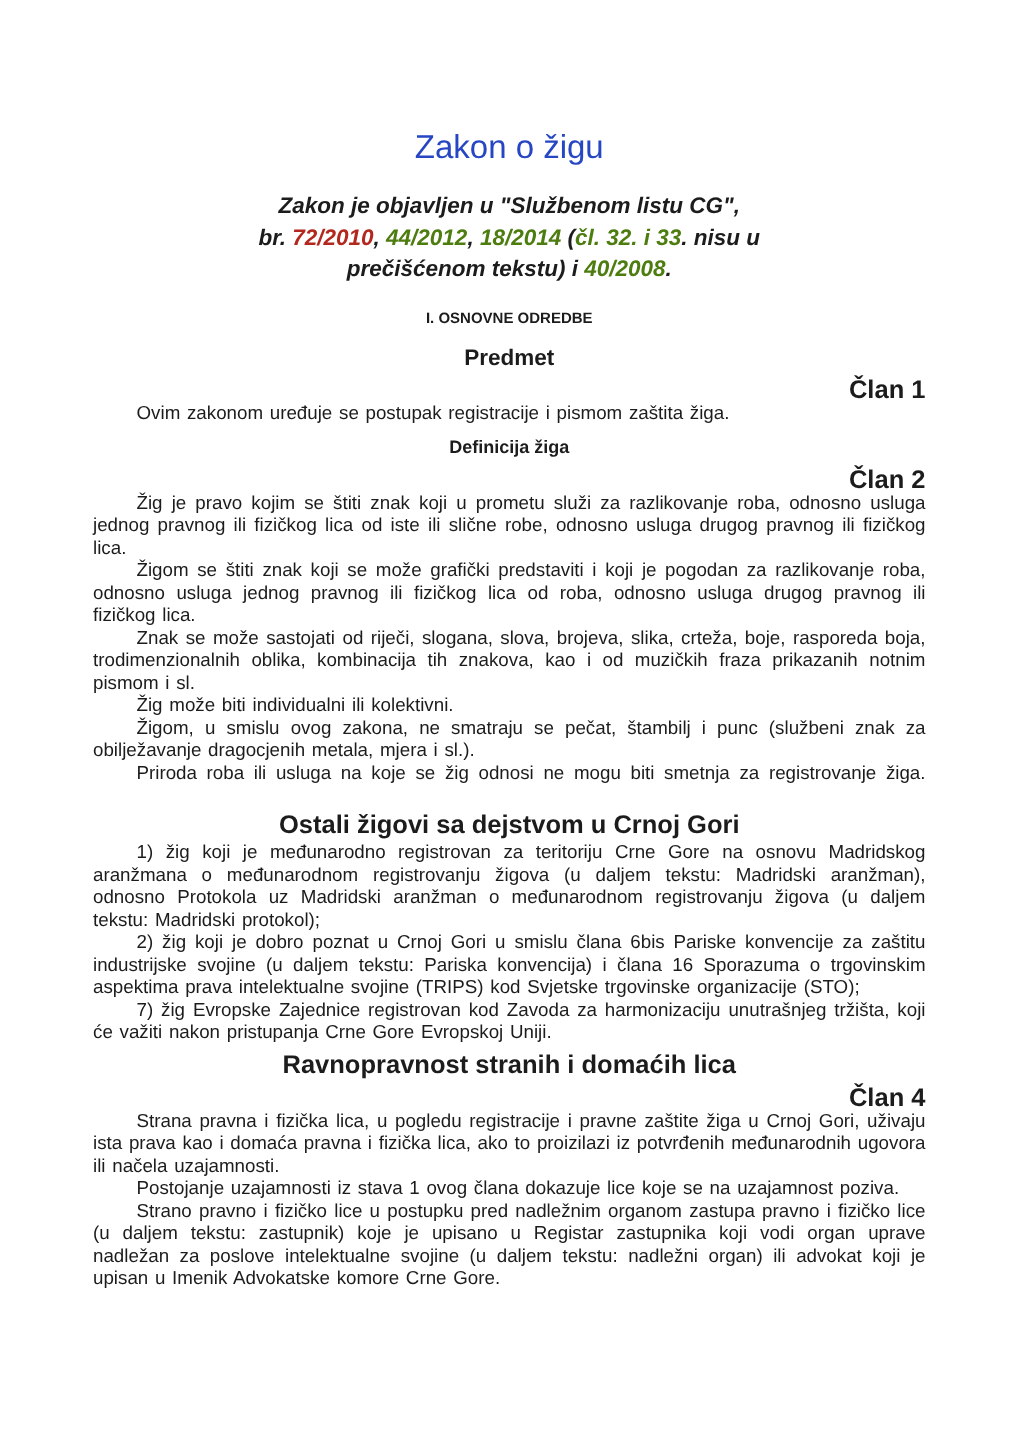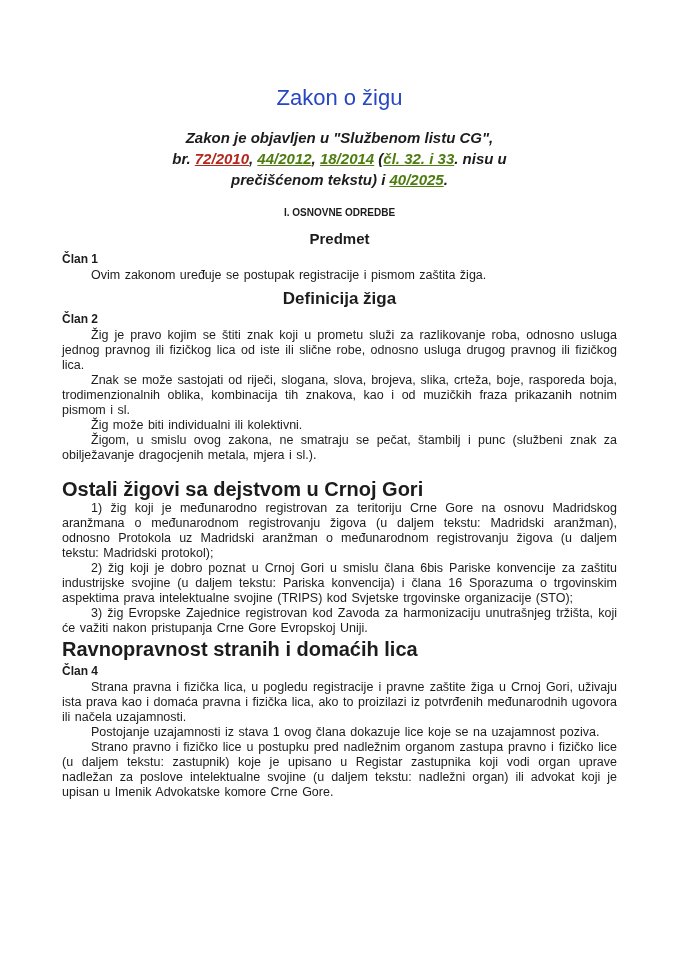--- a/index.html
+++ b/index.html
@@ -33,49 +33,49 @@
   .doc-subtitle {
     margin-top: 16px;
     text-align: center;
     font-size: 15px;
     font-weight: 700;
     font-style: italic;
     line-height: 21px;
     color: #1c1c1c;
   }
   .lnk {
-    text-decoration: underline;
     cursor: pointer;
   }
   .lnk-red  { color: #b3281e; }
   .lnk-navy { color: #4d7c0f; }
   .chapter-heading {
     margin: 13px 0 0 0;
     text-align: center;
     font-size: 10px;
     font-weight: 700;
     line-height: 19px;
   }
   .section-heading {
     margin: 5px 0 0 0;
     text-align: center;
-    font-size: 17px;
+    font-size: 12px;
     font-weight: 700;
     line-height: 21px;
   }
   .section-heading-lg {
     margin: 15px 0 0 0;
-    font-size: 20px;
+    text-align: center;
+    font-size: 17px;
     font-weight: 700;
     line-height: 23px;
   }
   .article-heading {
     margin: 3px 0 1px 0;
-    text-align: left;
-    font-size: 12px;
+    text-align: right;
+    font-size: 17px;
     font-weight: 700;
     line-height: 15px;
   }
   .para {
     margin: 0;
     font-size: 12.5px;
     line-height: 15px;
     text-align: justify;
     text-indent: 29px;
     word-spacing: 1px;
@@ -87,40 +87,42 @@
 </head>
 <body>
 
 <div class="page">
 
   <h1 class="doc-title">Zakon o žigu</h1>
 
   <div class="doc-subtitle">
     <div><span>Zakon je objavljen u "Službenom listu CG",</span></div>
     <div><span>br. </span><span class="lnk lnk-red">72/2010</span><span>, </span><span class="lnk lnk-navy">44/2012</span><span>, </span><span class="lnk lnk-navy">18/2014</span><span> (</span><span class="lnk lnk-navy">čl. 32. i 33</span><span>. nisu u</span></div>
-    <div><span>prečišćenom tekstu) i </span><span class="lnk lnk-navy">40/2025</span><span>.</span></div>
+    <div><span>prečišćenom tekstu) i </span><span class="lnk lnk-navy">40/2008</span><span>.</span></div>
   </div>
 
   <div class="chapter-heading">I. OSNOVNE ODREDBE</div>
 
   <div class="section-heading" style="font-size:15px; margin-top:6px;">Predmet</div>
   <div class="article-heading">Član 1</div>
   <p class="para">Ovim zakonom uređuje se postupak registracije i pismom zaštita žiga.</p>
 
   <div class="section-heading">Definicija žiga</div>
   <div class="article-heading">Član 2</div>
   <p class="para">Žig je pravo kojim se štiti znak koji u prometu služi za razlikovanje roba, odnosno usluga jednog pravnog ili fizičkog lica od iste ili slične robe, odnosno usluga drugog pravnog ili fizičkog lica.</p>
+  <p class="para">Žigom se štiti znak koji se može grafički predstaviti i koji je pogodan za razlikovanje roba, odnosno usluga jednog pravnog ili fizičkog lica od roba, odnosno usluga drugog pravnog ili fizičkog lica.</p>
   <p class="para">Znak se može sastojati od riječi, slogana, slova, brojeva, slika, crteža, boje, rasporeda boja, trodimenzionalnih oblika, kombinacija tih znakova, kao i od muzičkih fraza prikazanih notnim pismom i sl.</p>
   <p class="para">Žig može biti individualni ili kolektivni.</p>
   <p class="para">Žigom, u smislu ovog zakona, ne smatraju se pečat, štambilj i punc (službeni znak za obilježavanje dragocjenih metala, mjera i sl.).</p>
+  <p class="para stretch">Priroda roba ili usluga na koje se žig odnosi ne mogu biti smetnja za registrovanje žiga.</p>
 
   <div class="section-heading-lg">Ostali žigovi sa dejstvom u Crnoj Gori</div>
   <p class="para">1) žig koji je međunarodno registrovan za teritoriju Crne Gore na osnovu Madridskog aranžmana o međunarodnom registrovanju žigova (u daljem tekstu: Madridski aranžman), odnosno Protokola uz Madridski aranžman o međunarodnom registrovanju žigova (u daljem tekstu: Madridski protokol);</p>
   <p class="para">2) žig koji je dobro poznat u Crnoj Gori u smislu člana 6bis Pariske konvencije za zaštitu industrijske svojine (u daljem tekstu: Pariska konvencija) i člana 16 Sporazuma o trgovinskim aspektima prava intelektualne svojine (TRIPS) kod Svjetske trgovinske organizacije (STO);</p>
-  <p class="para">3) žig Evropske Zajednice registrovan kod Zavoda za harmonizaciju unutrašnjeg tržišta, koji će važiti nakon pristupanja Crne Gore Evropskoj Uniji.</p>
+  <p class="para">7) žig Evropske Zajednice registrovan kod Zavoda za harmonizaciju unutrašnjeg tržišta, koji će važiti nakon pristupanja Crne Gore Evropskoj Uniji.</p>
 
   <div class="section-heading-lg" style="margin-top:2px;">Ravnopravnost stranih i domaćih lica</div>
   <div class="article-heading">Član 4</div>
   <p class="para">Strana pravna i fizička lica, u pogledu registracije i pravne zaštite žiga u Crnoj Gori, uživaju ista prava kao i domaća pravna i fizička lica, ako to proizilazi iz potvrđenih međunarodnih ugovora ili načela uzajamnosti.</p>
   <p class="para">Postojanje uzajamnosti iz stava 1 ovog člana dokazuje lice koje se na uzajamnost poziva.</p>
   <p class="para">Strano pravno i fizičko lice u postupku pred nadležnim organom zastupa pravno i fizičko lice (u daljem tekstu: zastupnik) koje je upisano u Registar zastupnika koji vodi organ uprave nadležan za poslove intelektualne svojine (u daljem tekstu: nadležni organ) ili advokat koji je upisan u Imenik Advokatske komore Crne Gore.</p>
 
 </div>
 
 </body></html>

